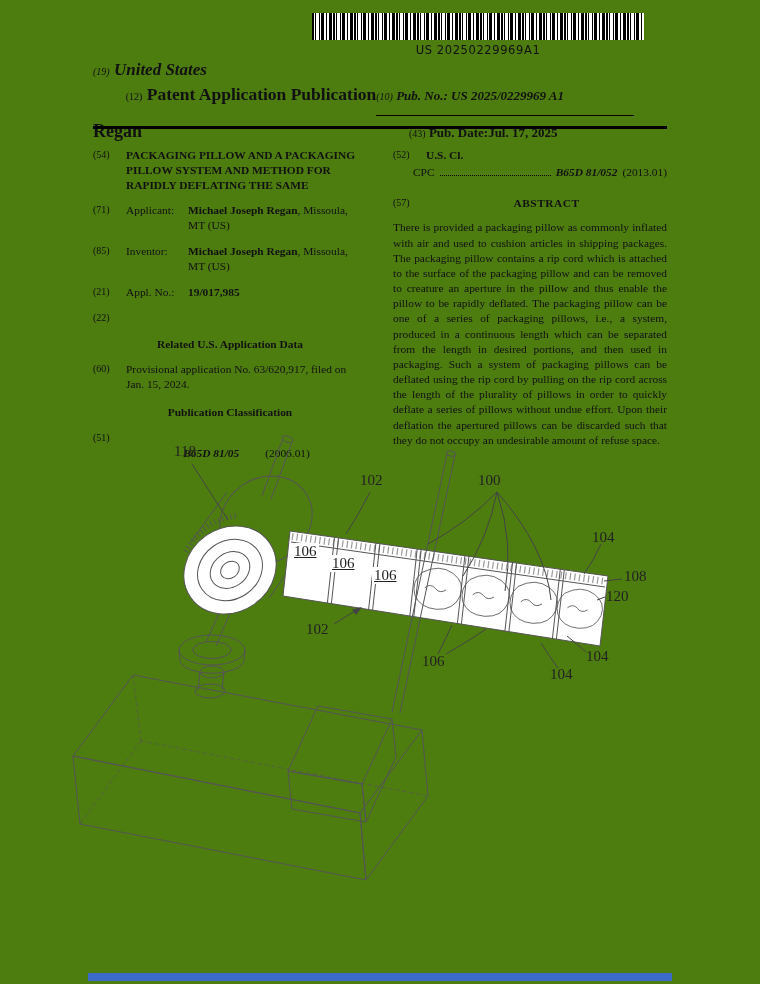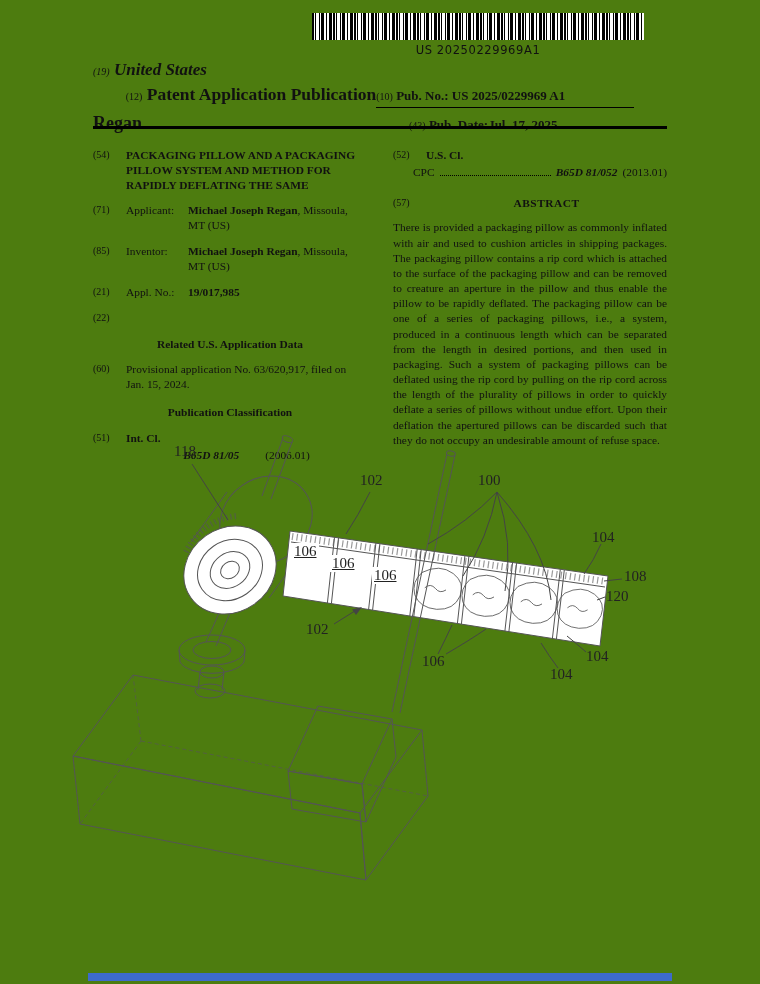--- a/index.html
+++ b/index.html
@@ -20,21 +20,21 @@
   }
   
   .header{position:absolute;left:93px;top:60px;width:574px;}
   .pnum{font-size:10px;}
   .h-row1{font-size:17px;font-weight:bold;font-style:italic;}
   .h-row1 .pnum{font-weight:normal;}
   .h-row2{display:flex;justify-content:center;align-items:baseline;margin-top:4px;}
   .h-big{font-size:17.5px;font-weight:bold;}
   .h-right{width:258px;font-size:13px;font-weight:bold;}
   .h-right .pnum{font-weight:normal;}
-  .h-row2 .h-right{border-bottom:1px solid #000;padding-bottom:3px;}
+  .h-row2 .h-right{border-bottom:1px solid #000;padding-bottom:11px;font-style:italic;}
   .h-row3{display:flex;justify-content:space-between;align-items:baseline;margin-top:5px;}
   .surname{font-size:18px;font-weight:bold;}
   .pubdate{display:flex;justify-content:flex-start;}
   .rule-thick{position:absolute;left:93px;width:574px;top:126px;height:2.6px;background:#000;}
   
   .col{position:absolute;top:148px;width:274px;font-size:11.4px;line-height:1.3;}
   .col-left{left:93px;}
   .col-right{left:393px;}
   .entry{display:grid;grid-template-columns:33px 1fr;margin-bottom:11px;}
   .entry .lblval{display:grid;grid-template-columns:62px 1fr;}
@@ -122,21 +122,20 @@
       <span class="pnum">(22)</span>
     </div>
     <div class="subhead">Related U.S. Application Data</div>
     <div class="entry">
       <span class="pnum">(60)</span>
       <span>Provisional application No. 63/620,917, filed on Jan. 15, 2024.</span>
     </div>
     <div class="subhead">Publication Classification</div>
     <div class="entry" style="margin-bottom:2px;">
       <span class="pnum">(51)</span>
-      <b>Int. Cl.</b>
     </div>
     <div class="intcl-line">
       <span class="class-it">B65D 81/05</span>
       <span>(2006.01)</span>
     </div>
   </div>
 
   <div class="col col-right">
     <div class="entry" style="margin-bottom:2px;">
       <span class="pnum">(52)</span>

